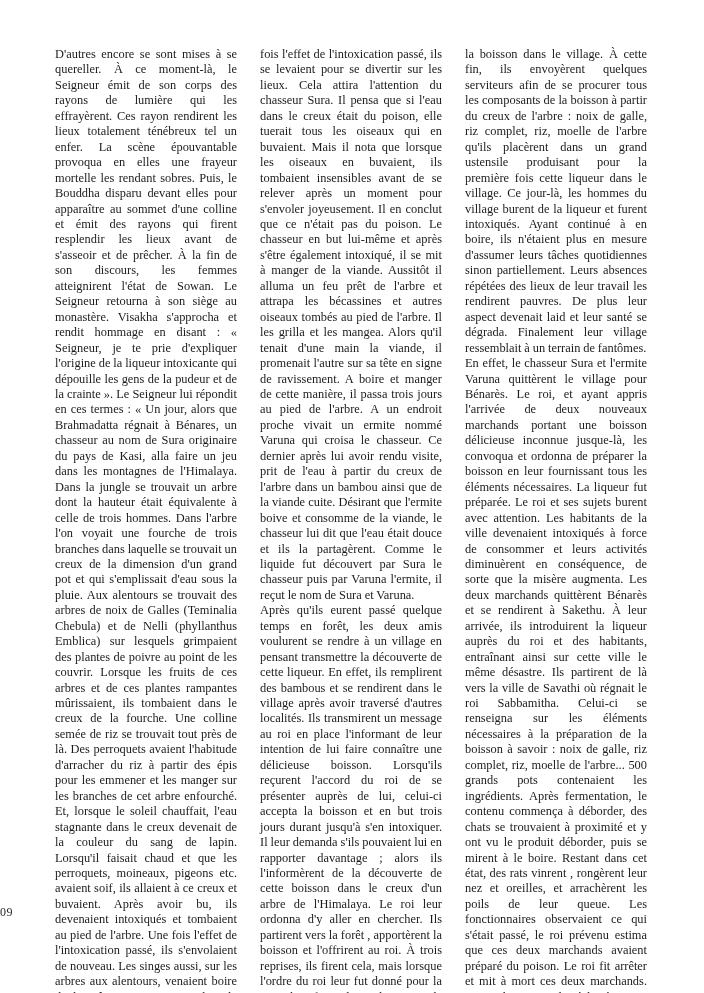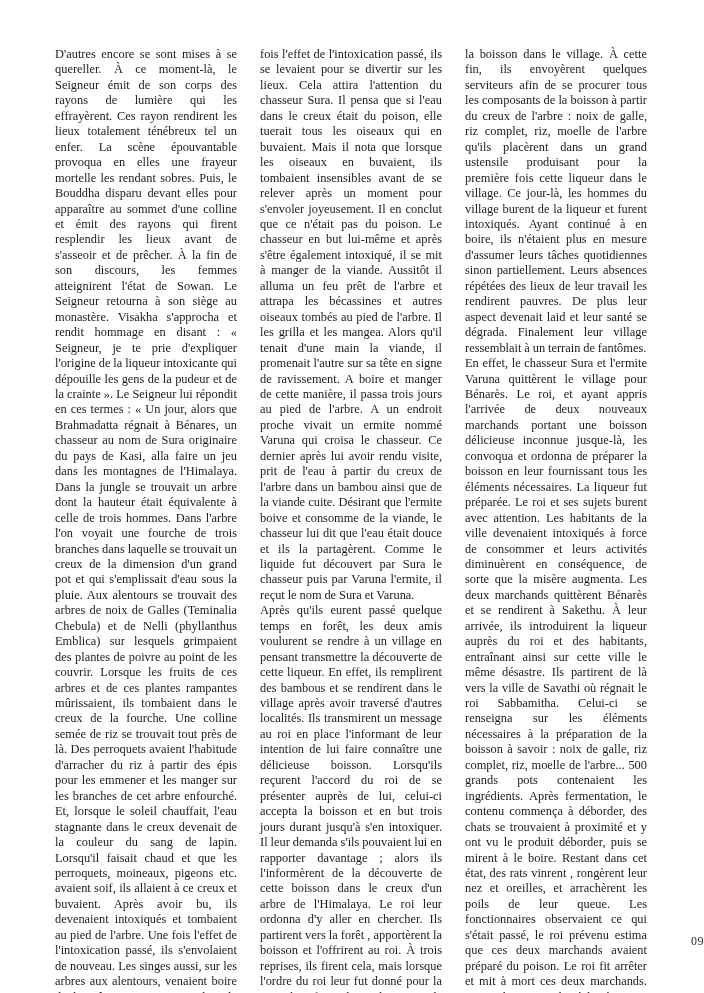--- a/index.html
+++ b/index.html
@@ -33,23 +33,23 @@
     -webkit-hyphens: auto;
     word-spacing: -0.2px;
   }
   .col p {
     margin: 0;
     padding: 0;
   }
   .page-number {
     position: absolute;
     left: 0;
-    top: 934px;
+    top: 905px;
     width: 100%;
-    text-align: right;
+    text-align: left;
     font-size: 12px;
     letter-spacing: 0.5px;
     color: #2a2a2a;
   }
 </style>
 </head>
 <body>
 
 <div class="page">
   <div class="columns">

